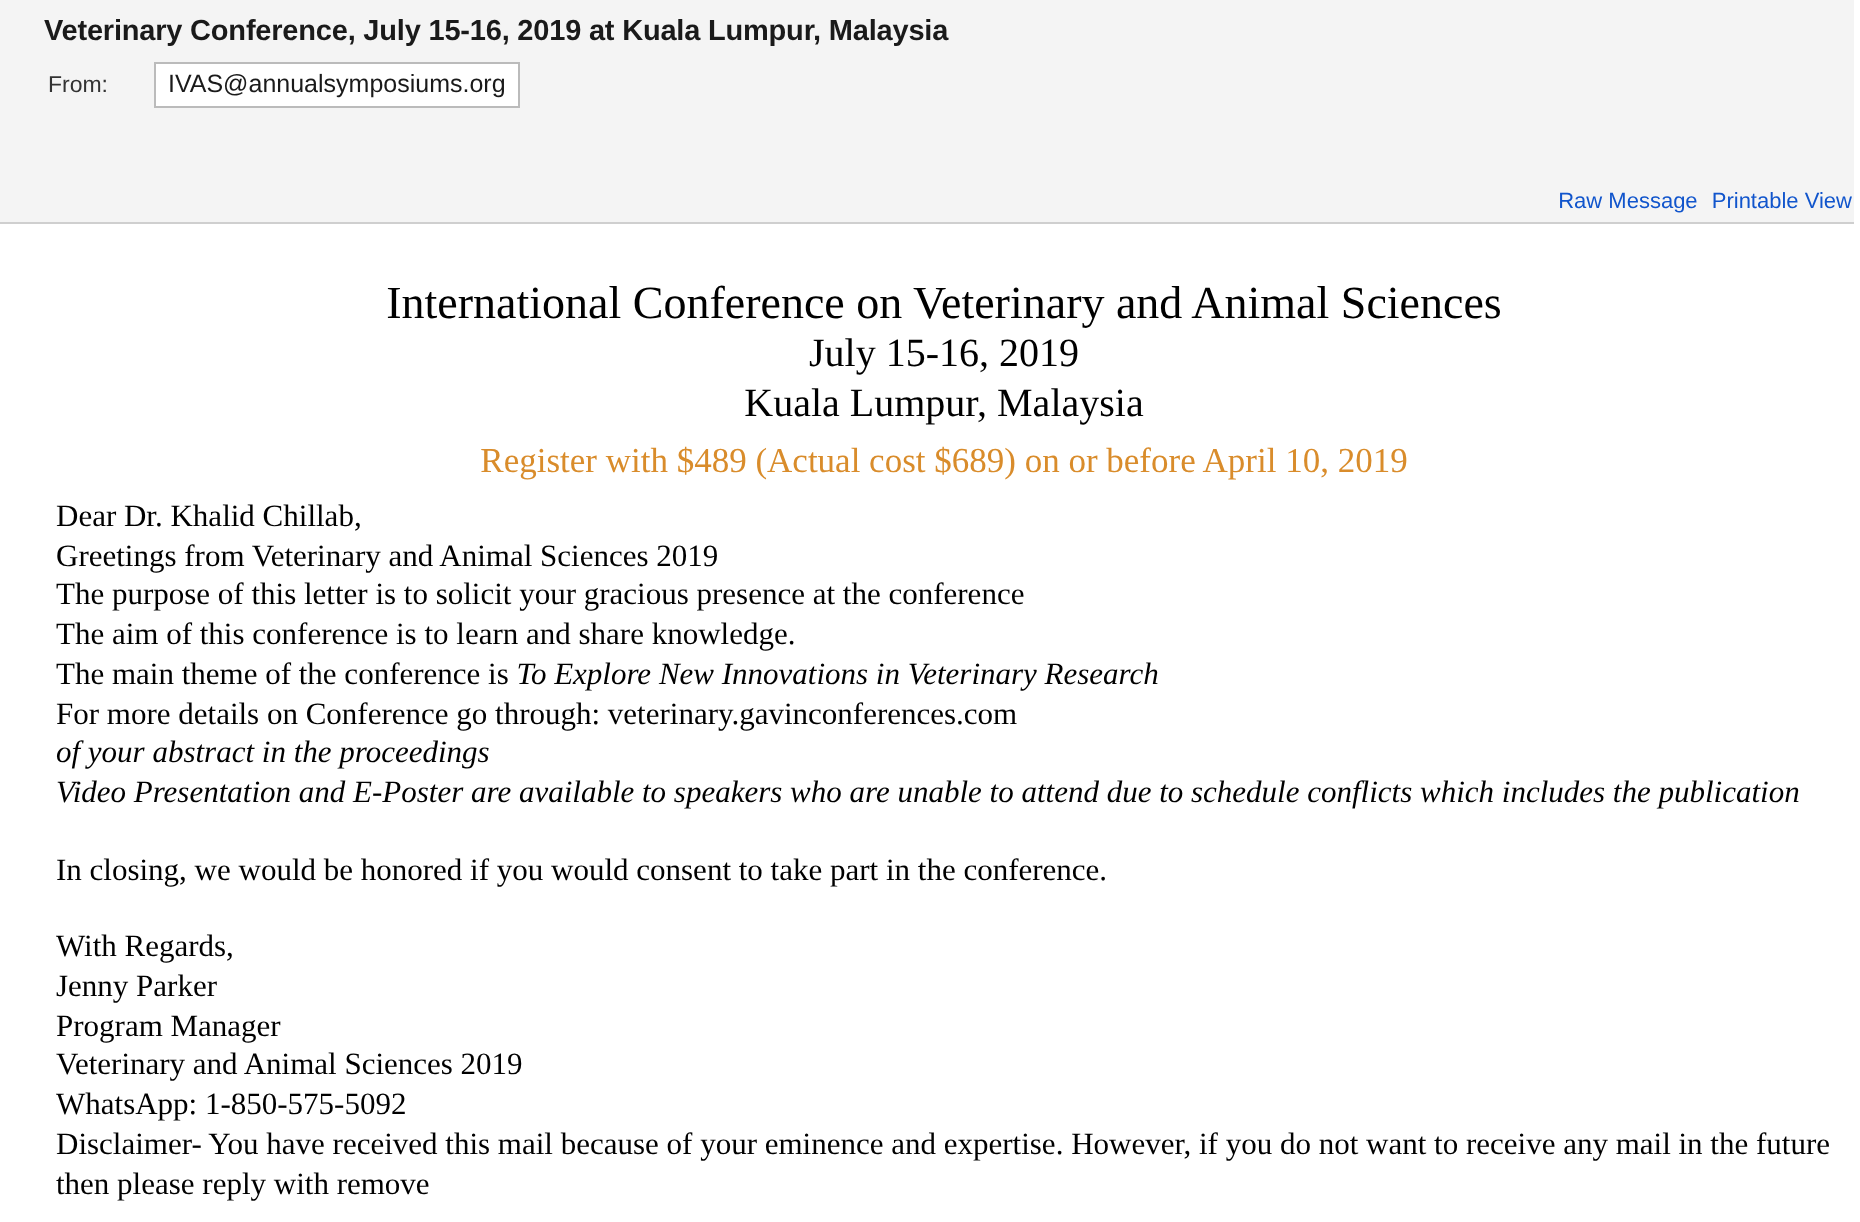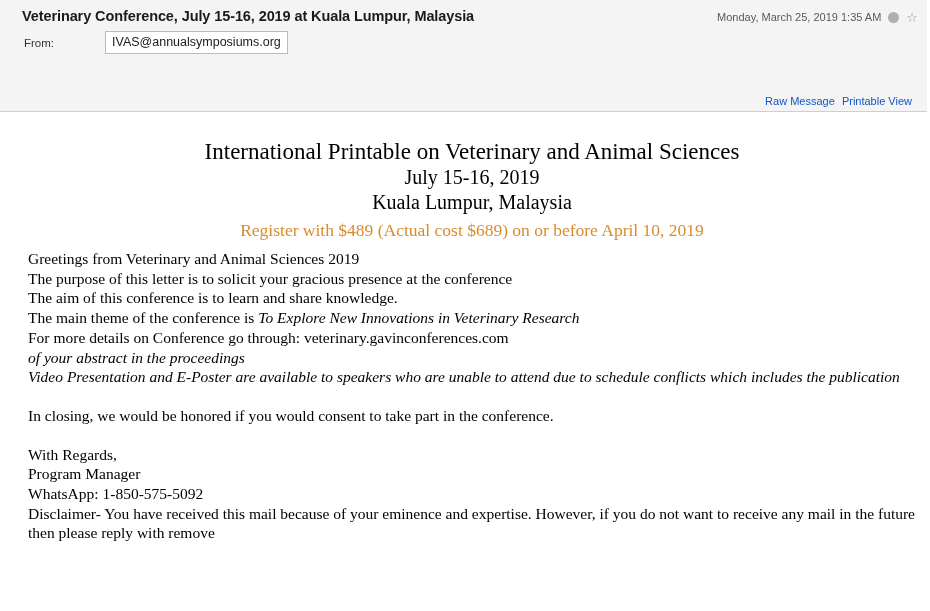--- a/index.html
+++ b/index.html
@@ -67,21 +67,20 @@
     font-size: 13px;
     color: #9a9a9a;
     line-height: 11px;
   }
 
   .field-row {
     display: flex;
     align-items: center;
     margin-top: 7px;
     padding-left: 22px;
-    gap: 28px;
   }
   .field-label {
     font-family: "Liberation Sans", sans-serif;
     font-size: 11.5px;
     color: #333;
     width: 40px;
     text-align: right;
     padding-right: 8px;
     box-sizing: border-box;
   }
@@ -92,21 +91,21 @@
     background: #ffffff;
     border: 1px solid #bbbbbb;
     padding: 3px 6px;
     display: inline-block;
     line-height: 15px;
     margin-left: 15px;
   }
 
   .header-links {
     position: absolute;
-    right: 18px;
+    right: 4px;
     bottom: 4px;
     font-size: 11px;
     color: #1155cc;
     white-space: nowrap;
   }
   .header-links a {
     color: #1155cc;
     text-decoration: none;
     margin-left: 4px;
     cursor: pointer;
@@ -183,62 +182,60 @@
 </style>
 </head>
 <body>
 
 <div class="mail-window">
 
   <div class="header">
 
     <div class="subject-row">
       <div class="subject">Veterinary Conference, July 15-16, 2019 at Kuala Lumpur, Malaysia</div>
-      <div class="date-block">
-        <span class="date-text">Monday, March 25, 2019 1:35 AM</span>
-        <span class="circle-icon"></span>
-        <span class="star-icon">☆</span>
-      </div>
     </div>
 
     <div class="field-row">
       <span class="field-label">From:</span>
       <span class="field-value">IVAS@annualsymposiums.org</span>
     </div>
 
 
     <div class="header-links">
       <a>Raw Message</a>
       <a>Printable View</a>
     </div>
 
   </div>
 
   <div class="body-area">
 
     <div class="title-block">
-      <div class="conf-title">International Printable on Veterinary and Animal Sciences</div>
+      <div class="conf-title">International Conference on Veterinary and Animal Sciences</div>
       <div class="conf-date">July 15-16, 2019</div>
       <div class="conf-place">Kuala Lumpur, Malaysia</div>
       <div class="conf-register" style="color: rgb(217, 140, 43);">Register with $489 (Actual cost $689) on or before April 10, 2019</div>
     </div>
 
     <div class="letter">
+      <p>Dear Dr. Khalid Chillab,</p>
       <p>Greetings from Veterinary and Animal Sciences 2019</p>
       <p>The purpose of this letter is to solicit your gracious presence at the conference</p>
       <p>The aim of this conference is to learn and share knowledge.</p>
       <p><span>The main theme of the conference is </span><span class="italic">To Explore New Innovations in Veterinary Research</span></p>
       <p>For more details on Conference go through: veterinary.gavinconferences.com</p>
       <p class="italic">of your abstract in the proceedings</p>
       <p class="italic nowrap-clip">Video Presentation and E-Poster are available to speakers who are unable to attend due to schedule conflicts which includes the publication</p>
       <div class="spacer"></div>
       <p>In closing, we would be honored if you would consent to take part in the conference.</p>
       <div class="spacer"></div>
       <p>With Regards,</p>
+      <p>Jenny Parker</p>
       <p>Program Manager</p>
+      <p>Veterinary and Animal Sciences 2019</p>
       <p>WhatsApp: 1-850-575-5092</p>
       <p class="nowrap-clip">Disclaimer- You have received this mail because of your eminence and expertise. However, if you do not want to receive any mail in the future from us</p>
       <p>then please reply with remove</p>
     </div>
 
   </div>
 
   <div class="scroll-sliver"></div>
 
 </div>

